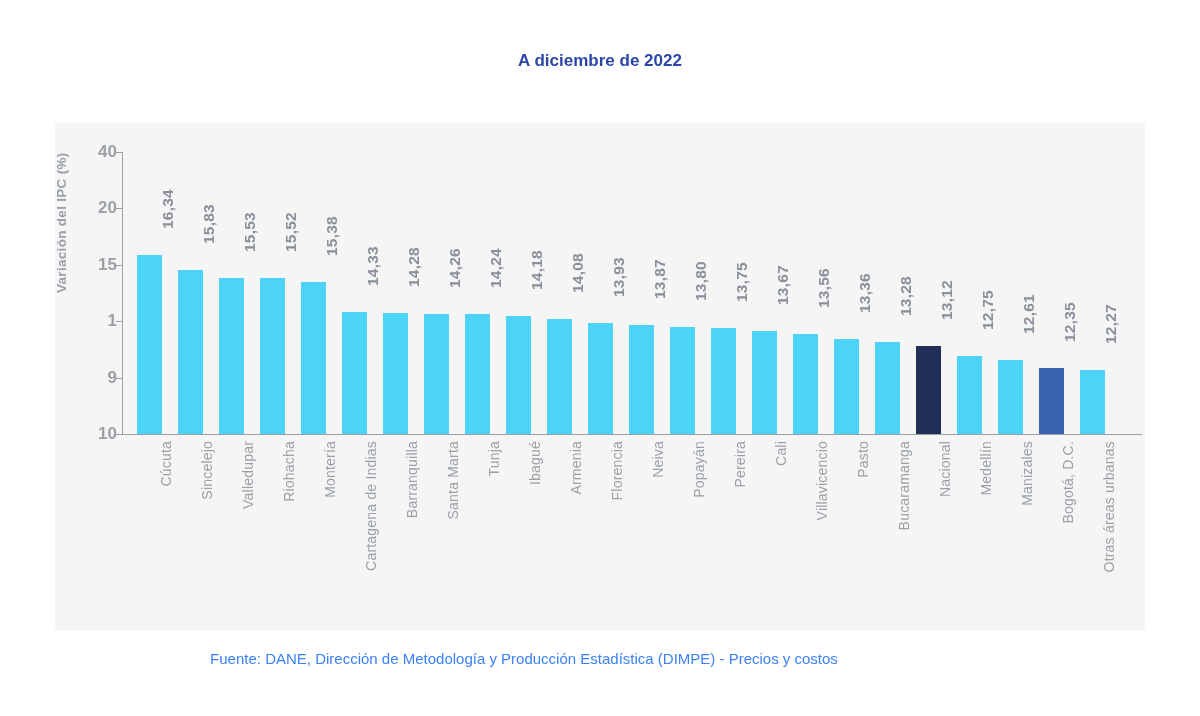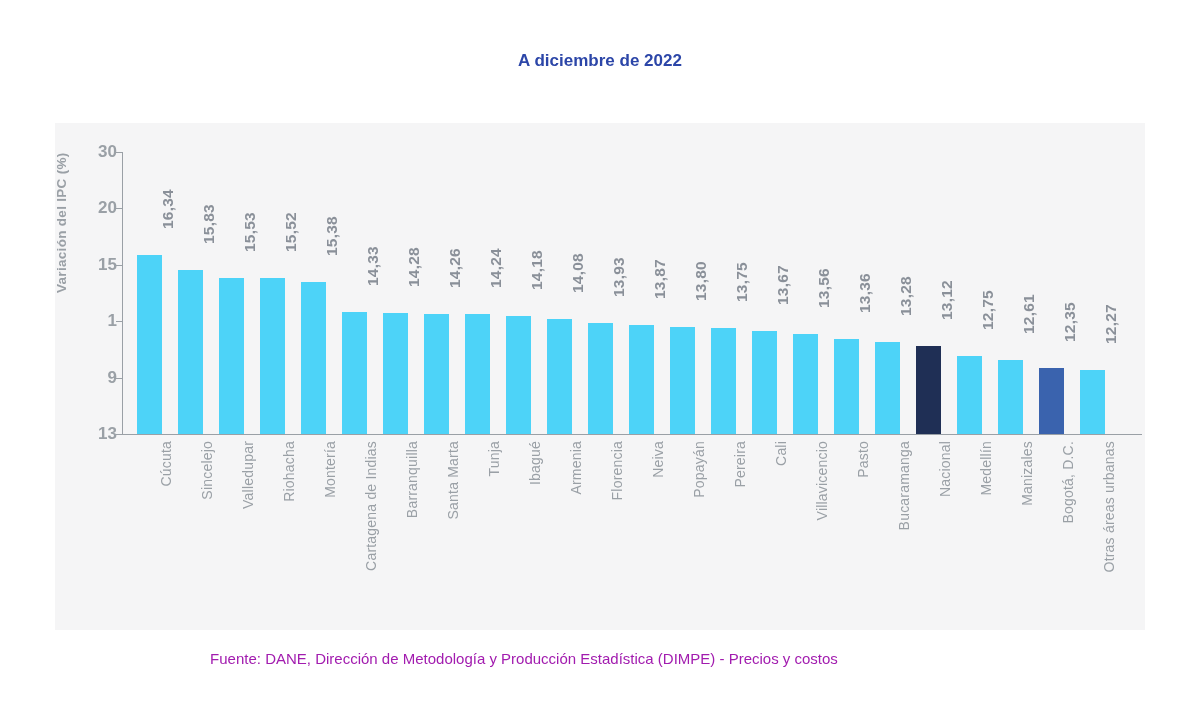--- a/index.html
+++ b/index.html
@@ -98,43 +98,43 @@
   .cats-area {
     position:absolute; left:68px; top:312px;
     width:1019px; height:190px;
   }
   .cat-slot { position:absolute; top:0; width:41px; height:100%; }
 
   
   .source-note {
     position:absolute; left:0; top:650px; width:1048px;
     text-align:center;
-    font-size:15px; color:#a21caf; font-weight:400;
+    font-size:15px; color:#3b82f6; font-weight:400;
   }
 </style>
 </head>
 <body>
 
 <div id="page">
 
   <div class="title-block">
     <h2 class="chart-subtitle">A diciembre de 2022</h2>
   </div>
 
   <div class="plot-panel">
 
     <div class="yaxis-title">Variación del IPC (%)</div>
 
     <div class="ytick-wrap">
-        <div class="ytick" style="top: 311px;">13</div>
+        <div class="ytick" style="top: 311px;">10</div>
         <div class="ytick" style="top: 254.6px;">9</div>
         <div class="ytick" style="top: 198.2px;">1</div>
         <div class="ytick" style="top: 141.8px;">15</div>
         <div class="ytick" style="top: 85.4px;">20</div>
-        <div class="ytick" style="top: 29px;">30</div>
+        <div class="ytick" style="top: 29px;">40</div>
       </div>
 
     <div class="axis-v"></div>
     <div class="axis-h"></div>
 
     <div class="bars-area">
         <div class="bar-slot" style="left: 6px;">
           <div class="bar" style="height: 178.788px;"></div>
           <div class="bar-value" style="bottom: 186.788px;">16,34</div>
         </div>

